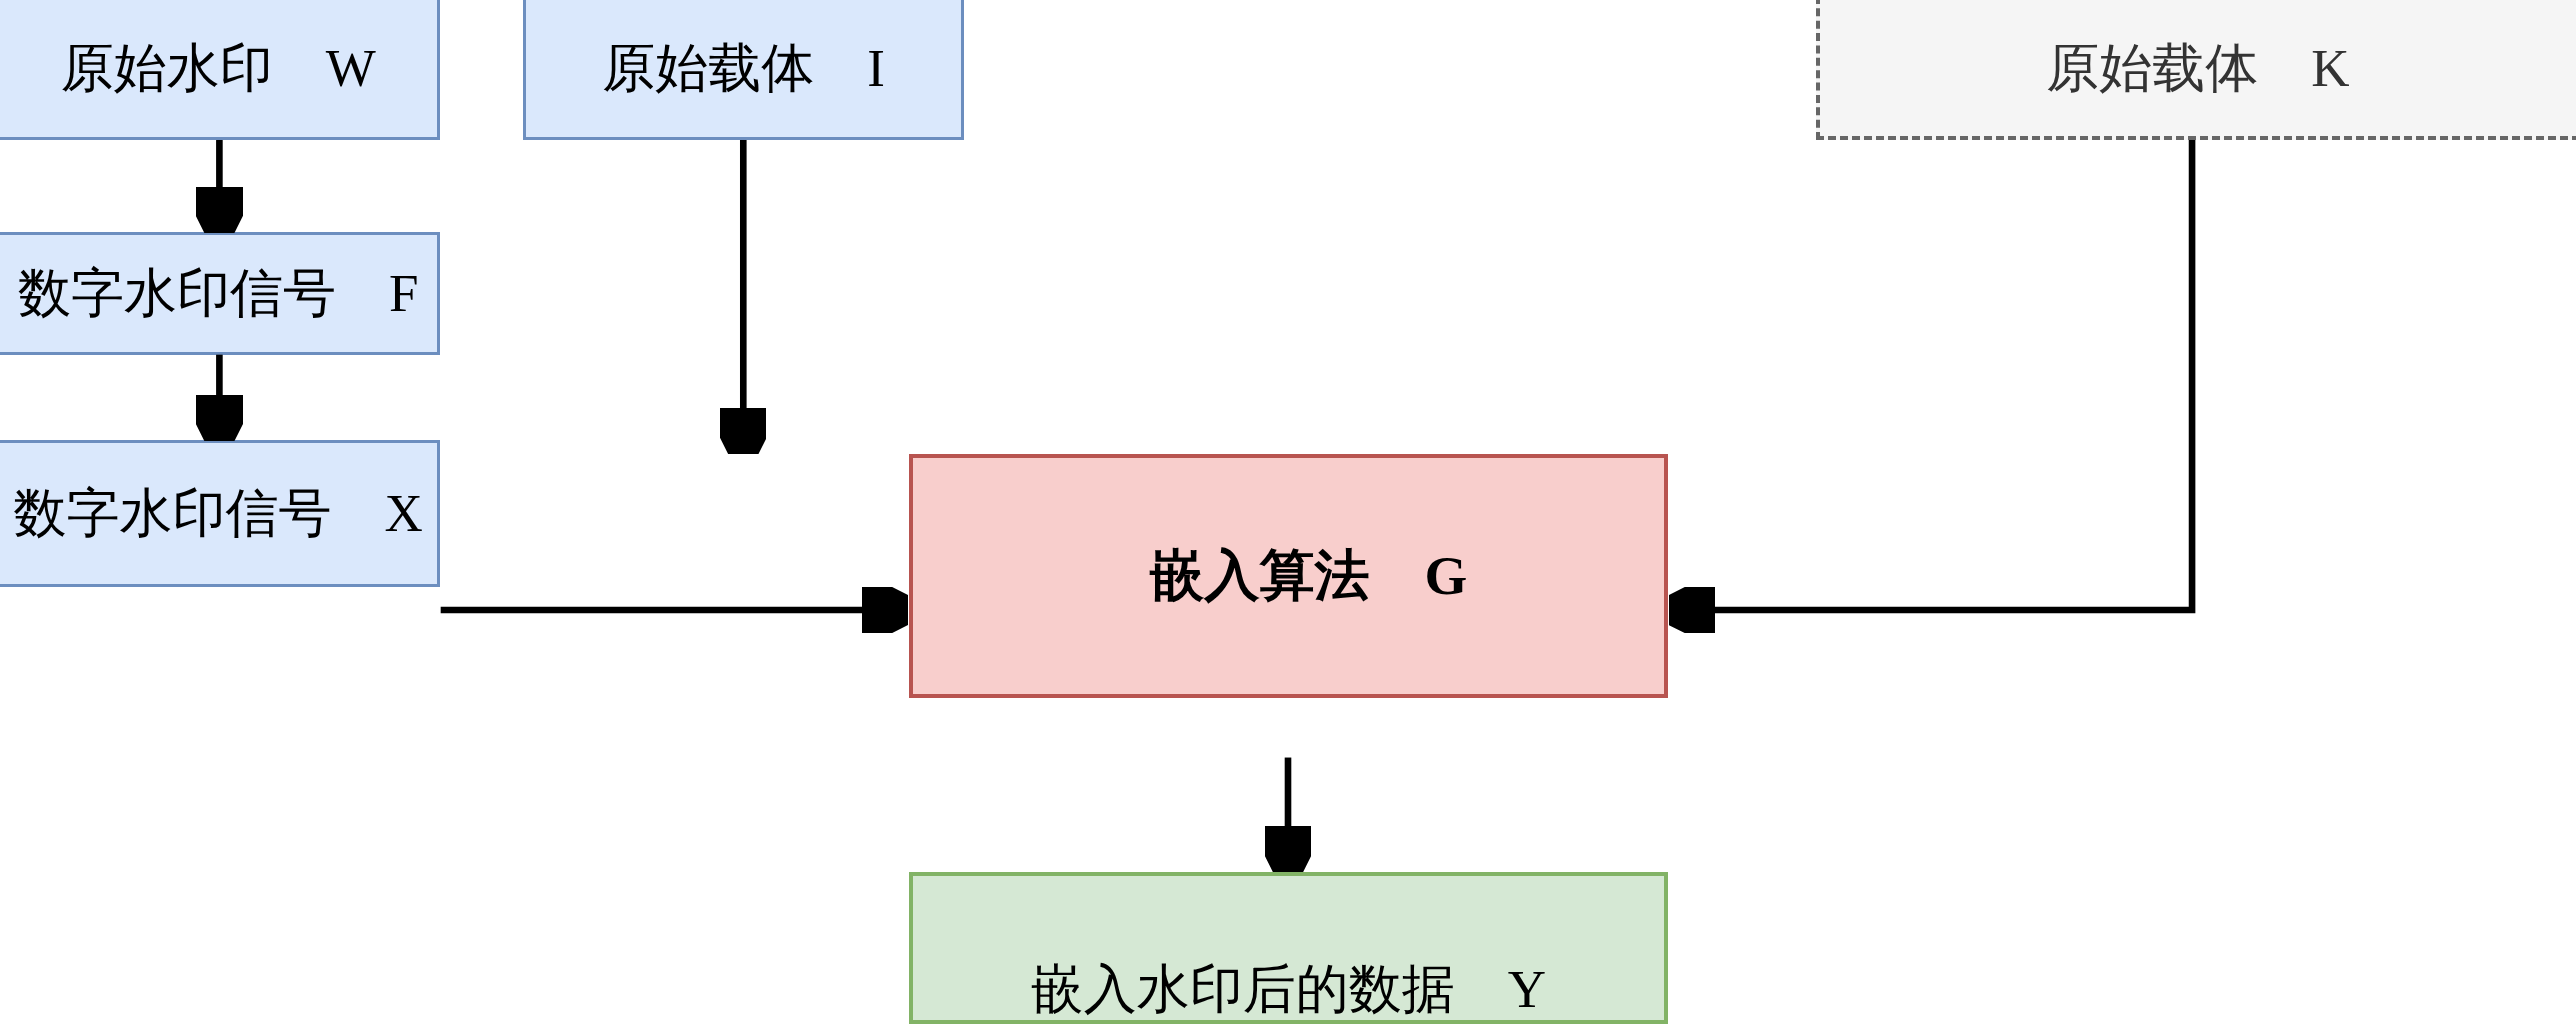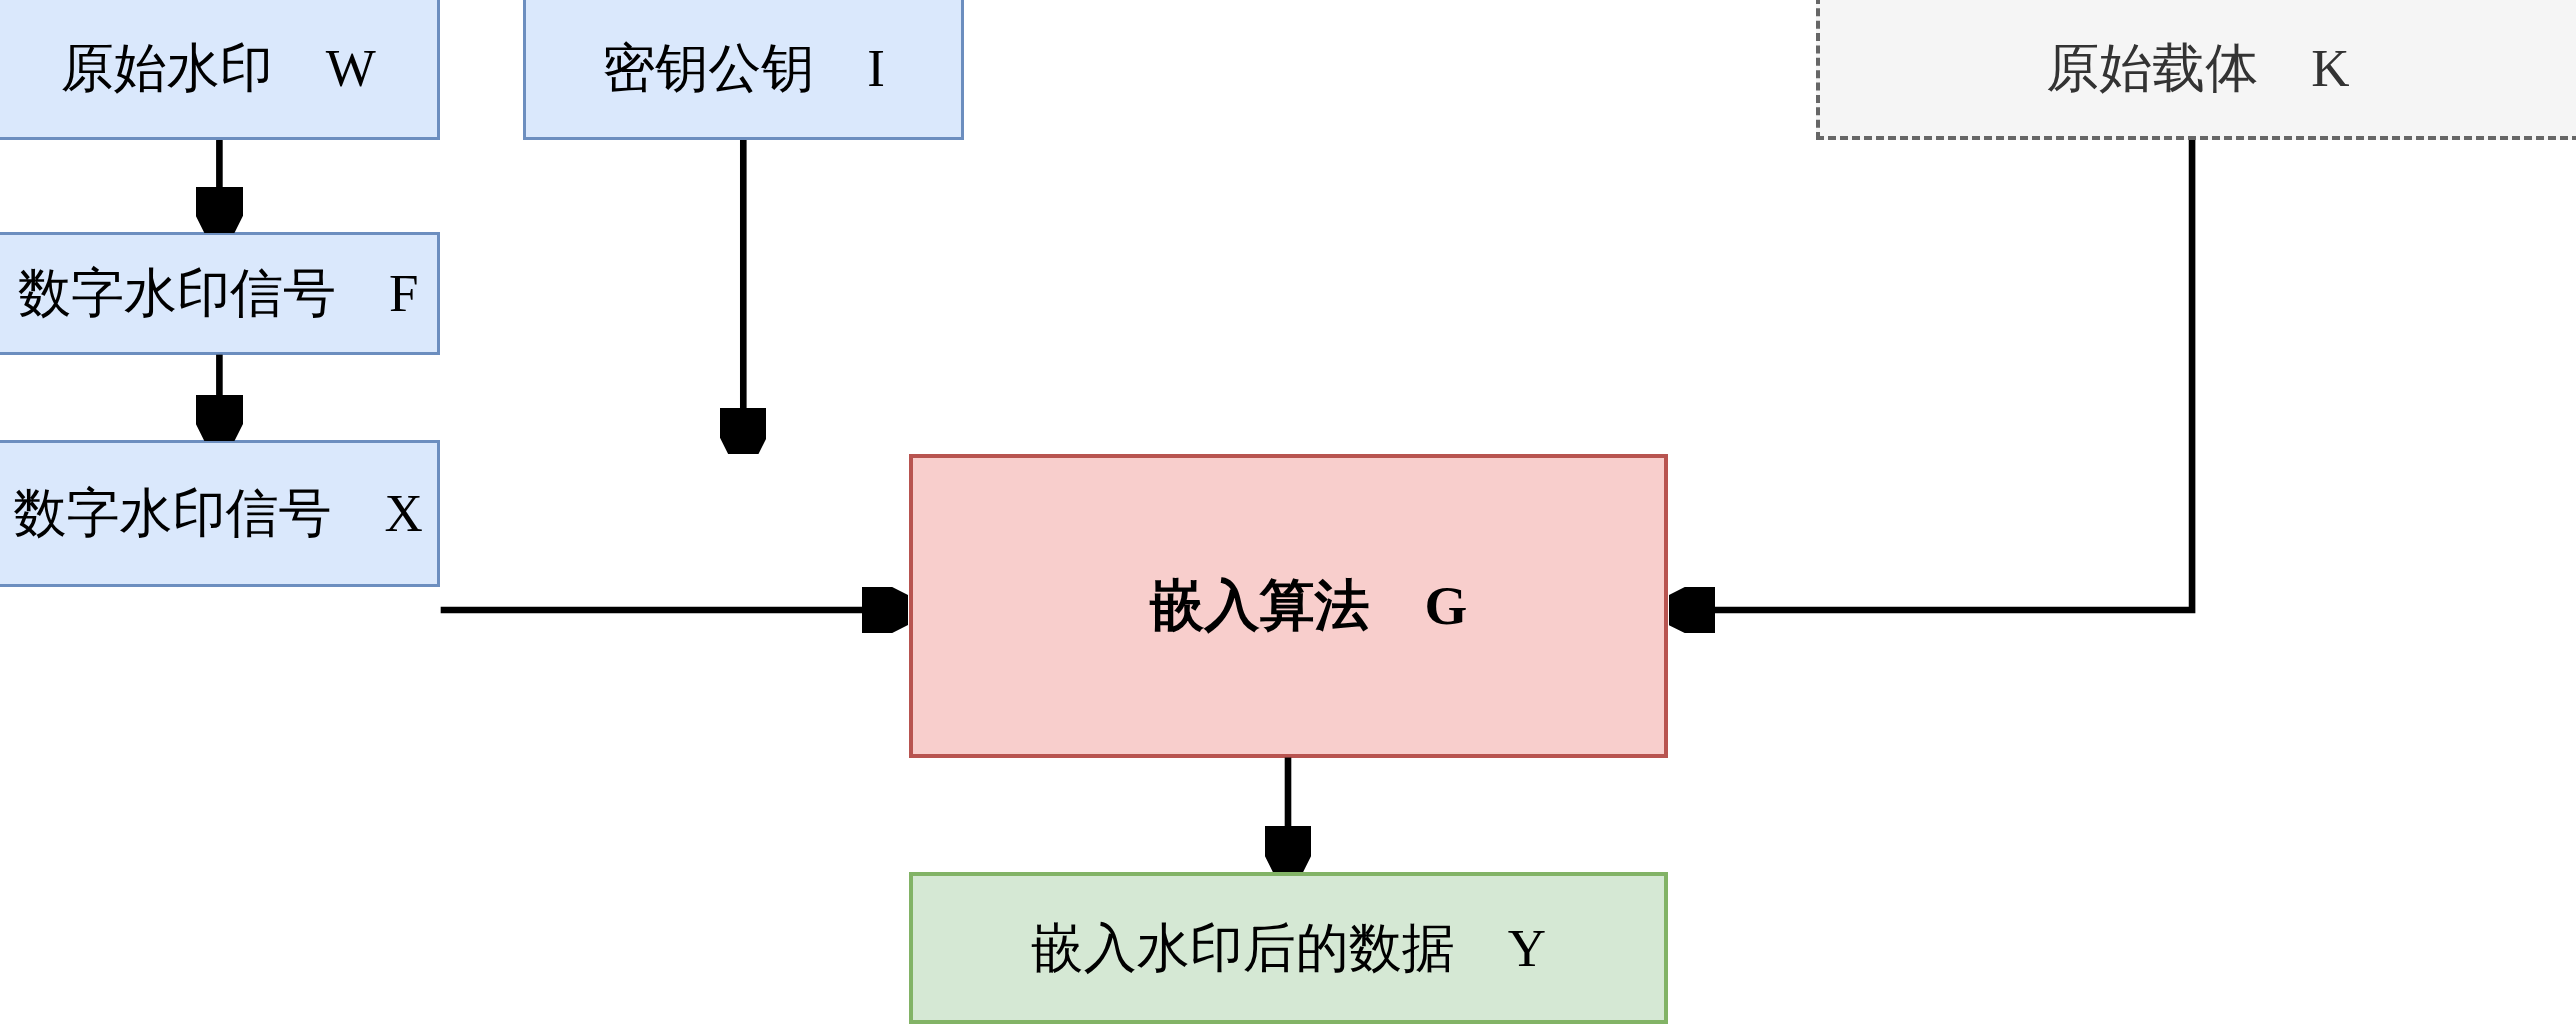--- a/index.html
+++ b/index.html
@@ -88,32 +88,32 @@
 
   <div class="node blue" style="left:-3.8px; top:232px; width:444px; height:123px;">
     <span class="label">数字水印信号　F</span>
   </div>
 
   <div class="node blue" style="left:-3.8px; top:440px; width:444px; height:147px;">
     <span class="label">数字水印信号　X</span>
   </div>
 
   <div class="node blue" style="left:523px; top:-3.8px; width:441px; height:144px;">
-    <span class="label">密钥公钥　I</span>
+    <span class="label">原始载体　I</span>
   </div>
 
   <div class="node dashed-gray" style="left:1816px; top:-3.8px; width:764px; height:144px;">
     <span class="label">原始载体　K</span>
   </div>
 
-  <div class="node pink" style="left:909px; top:454px; width:759px; height:304px;padding-left:40px;">
+  <div class="node pink" style="left:909px; top:454px; width:759px; height:244px;padding-left:40px;">
     <span class="label">嵌入算法　G</span>
   </div>
 
-  <div class="node green" style="left:909px; top:872px; width:759px; height:152px;">
+  <div class="node green" style="left:909px; top:872px; width:759px; height:152px;align-items:flex-end;">
     <span class="label">嵌入水印后的数据　Y</span>
   </div>
 
   <svg id="connectors" viewBox="0 0 2724 1088">
 
     <defs>
       <marker id="arrow" viewBox="0 0 12 12" refX="10" refY="6" markerWidth="7" markerHeight="7" orient="auto-start-reverse" markerUnits="strokeWidth">
         <path d="M 0 0 L 12 6 L 0 12 z" fill="#000000" stroke="none"></path>
       </marker>
     </defs>

